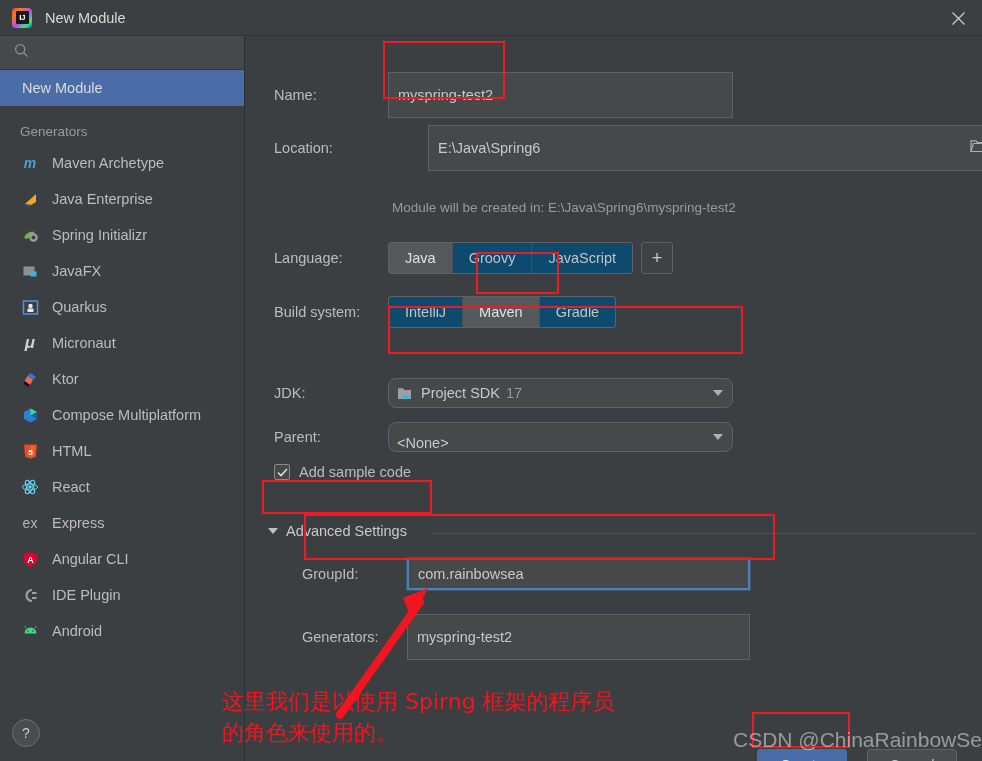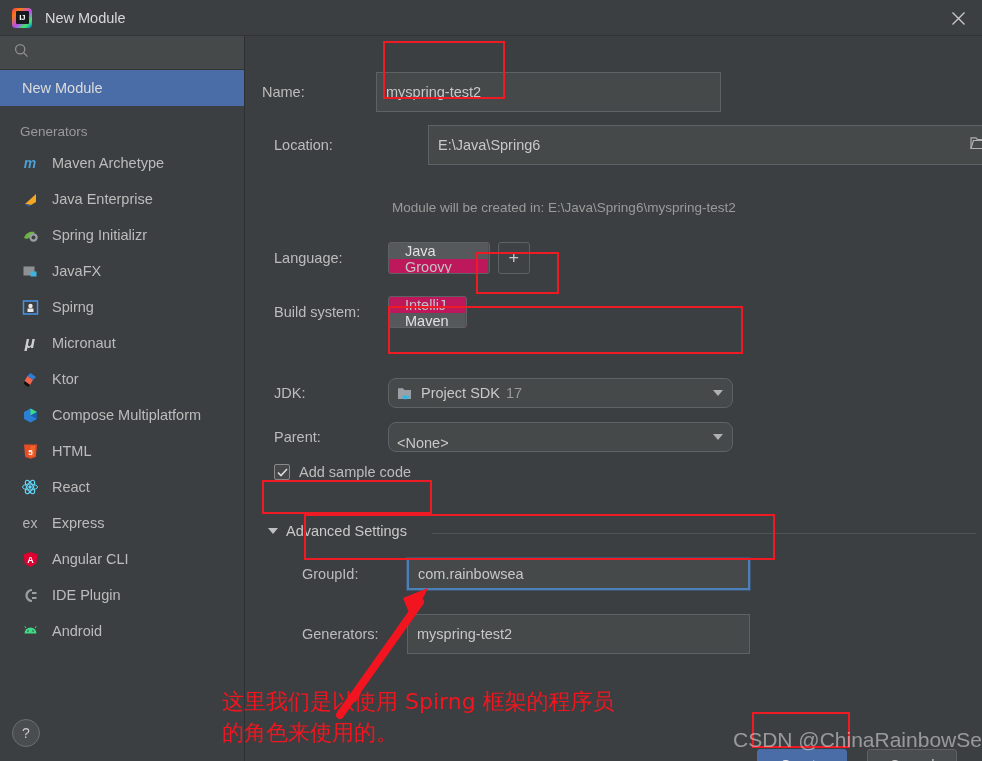--- a/index.html
+++ b/index.html
@@ -138,21 +138,21 @@
   .flabel {
     color: #bcbcbc;
     font-size: 14.5px;
     white-space: nowrap;
   }
   .tfield {
     background: #45494a;
     border: 1px solid #5e6264;
     color: #c8c8c8;
     font-size: 14.5px;
-    height: 40px;
+    height: 46px;
     box-sizing: border-box;
     padding: 0 9px;
     outline: none;
     font-family: "Liberation Sans", sans-serif;
   }
   .tfield.focused {
     border: 2px solid #4d7fb8;
     box-shadow: 0 0 0 1px #3d556e;
   }
   .hint {
@@ -165,22 +165,21 @@
     cursor: pointer;
   }
 
   
   .seg {
     display: flex;
     border: 1px solid #5e6264;
     border-radius: 3px;
     overflow: hidden;
     height: 30px;
-    background: #be185d;
-    flex-direction: column;
+    background: #0c4a6e;
   }
   .seg .opt {
     padding: 0 16px;
     display: flex; align-items: center;
     color: #c3c3c3; font-size: 14.5px;
     cursor: pointer;
     border-right: 1px solid #4c4f51;
     background: transparent;
   }
   .seg .opt:last-child { border-right: none; }
@@ -362,21 +361,21 @@
         <span>JavaFX</span>
       </div>
       <div class="gen-item">
         <span class="gen-icon">
           <svg width="17" height="17" viewBox="0 0 17 17">
               <rect x="1.5" y="2" width="14" height="13" fill="none" stroke="#4695eb" stroke-width="1.5"></rect>
               <circle cx="8.5" cy="7" r="2.2" fill="#e8e8e8"></circle>
               <rect x="5.5" y="9.5" width="6" height="3.5" fill="#e8e8e8"></rect>
             </svg>
         </span>
-        <span>Spirng</span>
+        <span>Quarkus</span>
       </div>
       <div class="gen-item">
         <span class="gen-icon" style="color:#cfcfcf;font-size:17px;font-style:italic;">μ</span>
         <span>Micronaut</span>
       </div>
       <div class="gen-item">
         <span class="gen-icon">
           <svg width="17" height="17" viewBox="0 0 17 17">
               <path d="M8.5 2 L14 6 L11 9 L5.5 5 Z" fill="#2f7bd6"></path>
               <path d="M5.5 5 L11 9 L8 14 L2.5 10 Z" fill="#f2654b"></path>
@@ -450,21 +449,21 @@
         </span>
         <span>Android</span>
       </div>
     </div>
 
     <div class="help-btn">?</div>
   </div>
 
   <div class="main">
 
-    <div class="row" style="left:16px; top:36px;">
+    <div class="row" style="left:28px; top:36px;">
       <span class="flabel" style="width:114px;">Name:</span>
       <input class="tfield" style="width: 345px;" value="myspring-test2">
     </div>
 
     <div class="row" style="left:28px; top:89px;">
       <span class="flabel" style="width:114px;">Location:</span>
       <div class="loc-wrap">
         <input class="tfield" style="width: 567px; padding-right: 34px;" value="E:\Java\Spring6">
         <span class="folder-btn">
           <svg width="17" height="14" viewBox="0 0 17 14">

